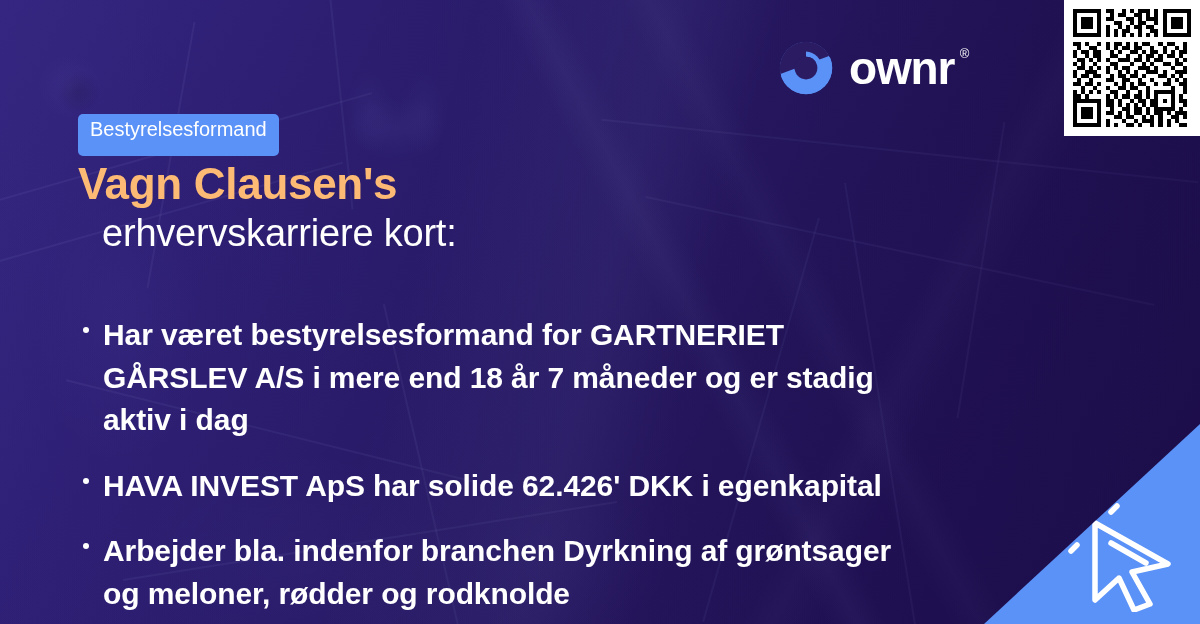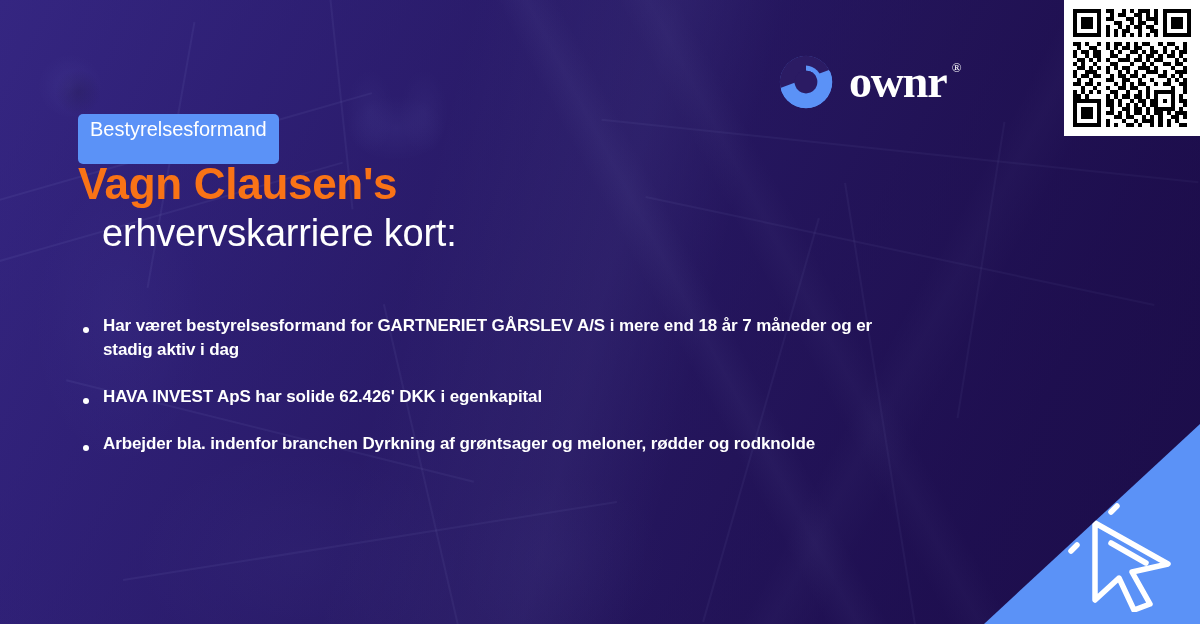--- a/index.html
+++ b/index.html
@@ -67,22 +67,22 @@
     position:absolute; top:0; right:0;
     width:136px; height:136px;
     background:#ffffff;
     padding:9px;
     display:flex; align-items:center; justify-content:center;
   }
   #qr-code{ width:118px; height:118px; display:block; }
 
   
   #logo{
-    position:absolute; top:54px; left:778px;
-    display:flex; align-items:center; gap:15px;font-family:Liberation Serif, serif;
+    position:absolute; top:40px; left:778px;
+    display:flex; align-items:center; gap:15px;
   }
   #logo svg.mark{ width:56px; height:56px; display:block; }
   #logo .wordmark{
     position:relative;
     color:#ffffff;
     font-size:46px;
     font-weight:700;
     letter-spacing:-1.2px;
     line-height:1;
   }
@@ -90,28 +90,28 @@
     position:absolute; top:2px; right:-14px;
     font-size:13px; font-weight:400; line-height:1;
   }
 
   
   #badge{
     position:absolute; left:78px; top:114px;
     background:#5b92f7;
     color:#ffffff;
     font-size:20px;
-    padding:5px 12px 25px;
+    padding:5px 12px 17px;
     border-radius:5px;
     line-height:1;
     white-space:nowrap;
   }
   #title{
     position:absolute; left:78px; top:160px;
-    color:#f97316;
+    color:#fdba74;
     font-size:44px;
     font-weight:700;
     line-height:1.08;
     letter-spacing:-0.3px;
     white-space:nowrap;
   }
   #subtitle{
     position:absolute; left:78px; top:212px;
     color:#ffffff;
     font-size:38px;
@@ -123,21 +123,21 @@
   }
 
   
   #facts{
     position:absolute; left:78px; top:314px;
     width:840px;
   }
   .fact{
     position:relative;
     color:#ffffff;
-    font-size:17px;
+    font-size:30px;
     font-weight:700;
     line-height:1.42;
     padding-left:25px;
     margin-bottom:23px;
     letter-spacing:-0.1px;
   }
   .fact:last-child{ margin-bottom:16px; }
   .fact .dot{
     position:absolute; left:5px; top:13px;
     width:6px; height:6px; border-radius:50%;

